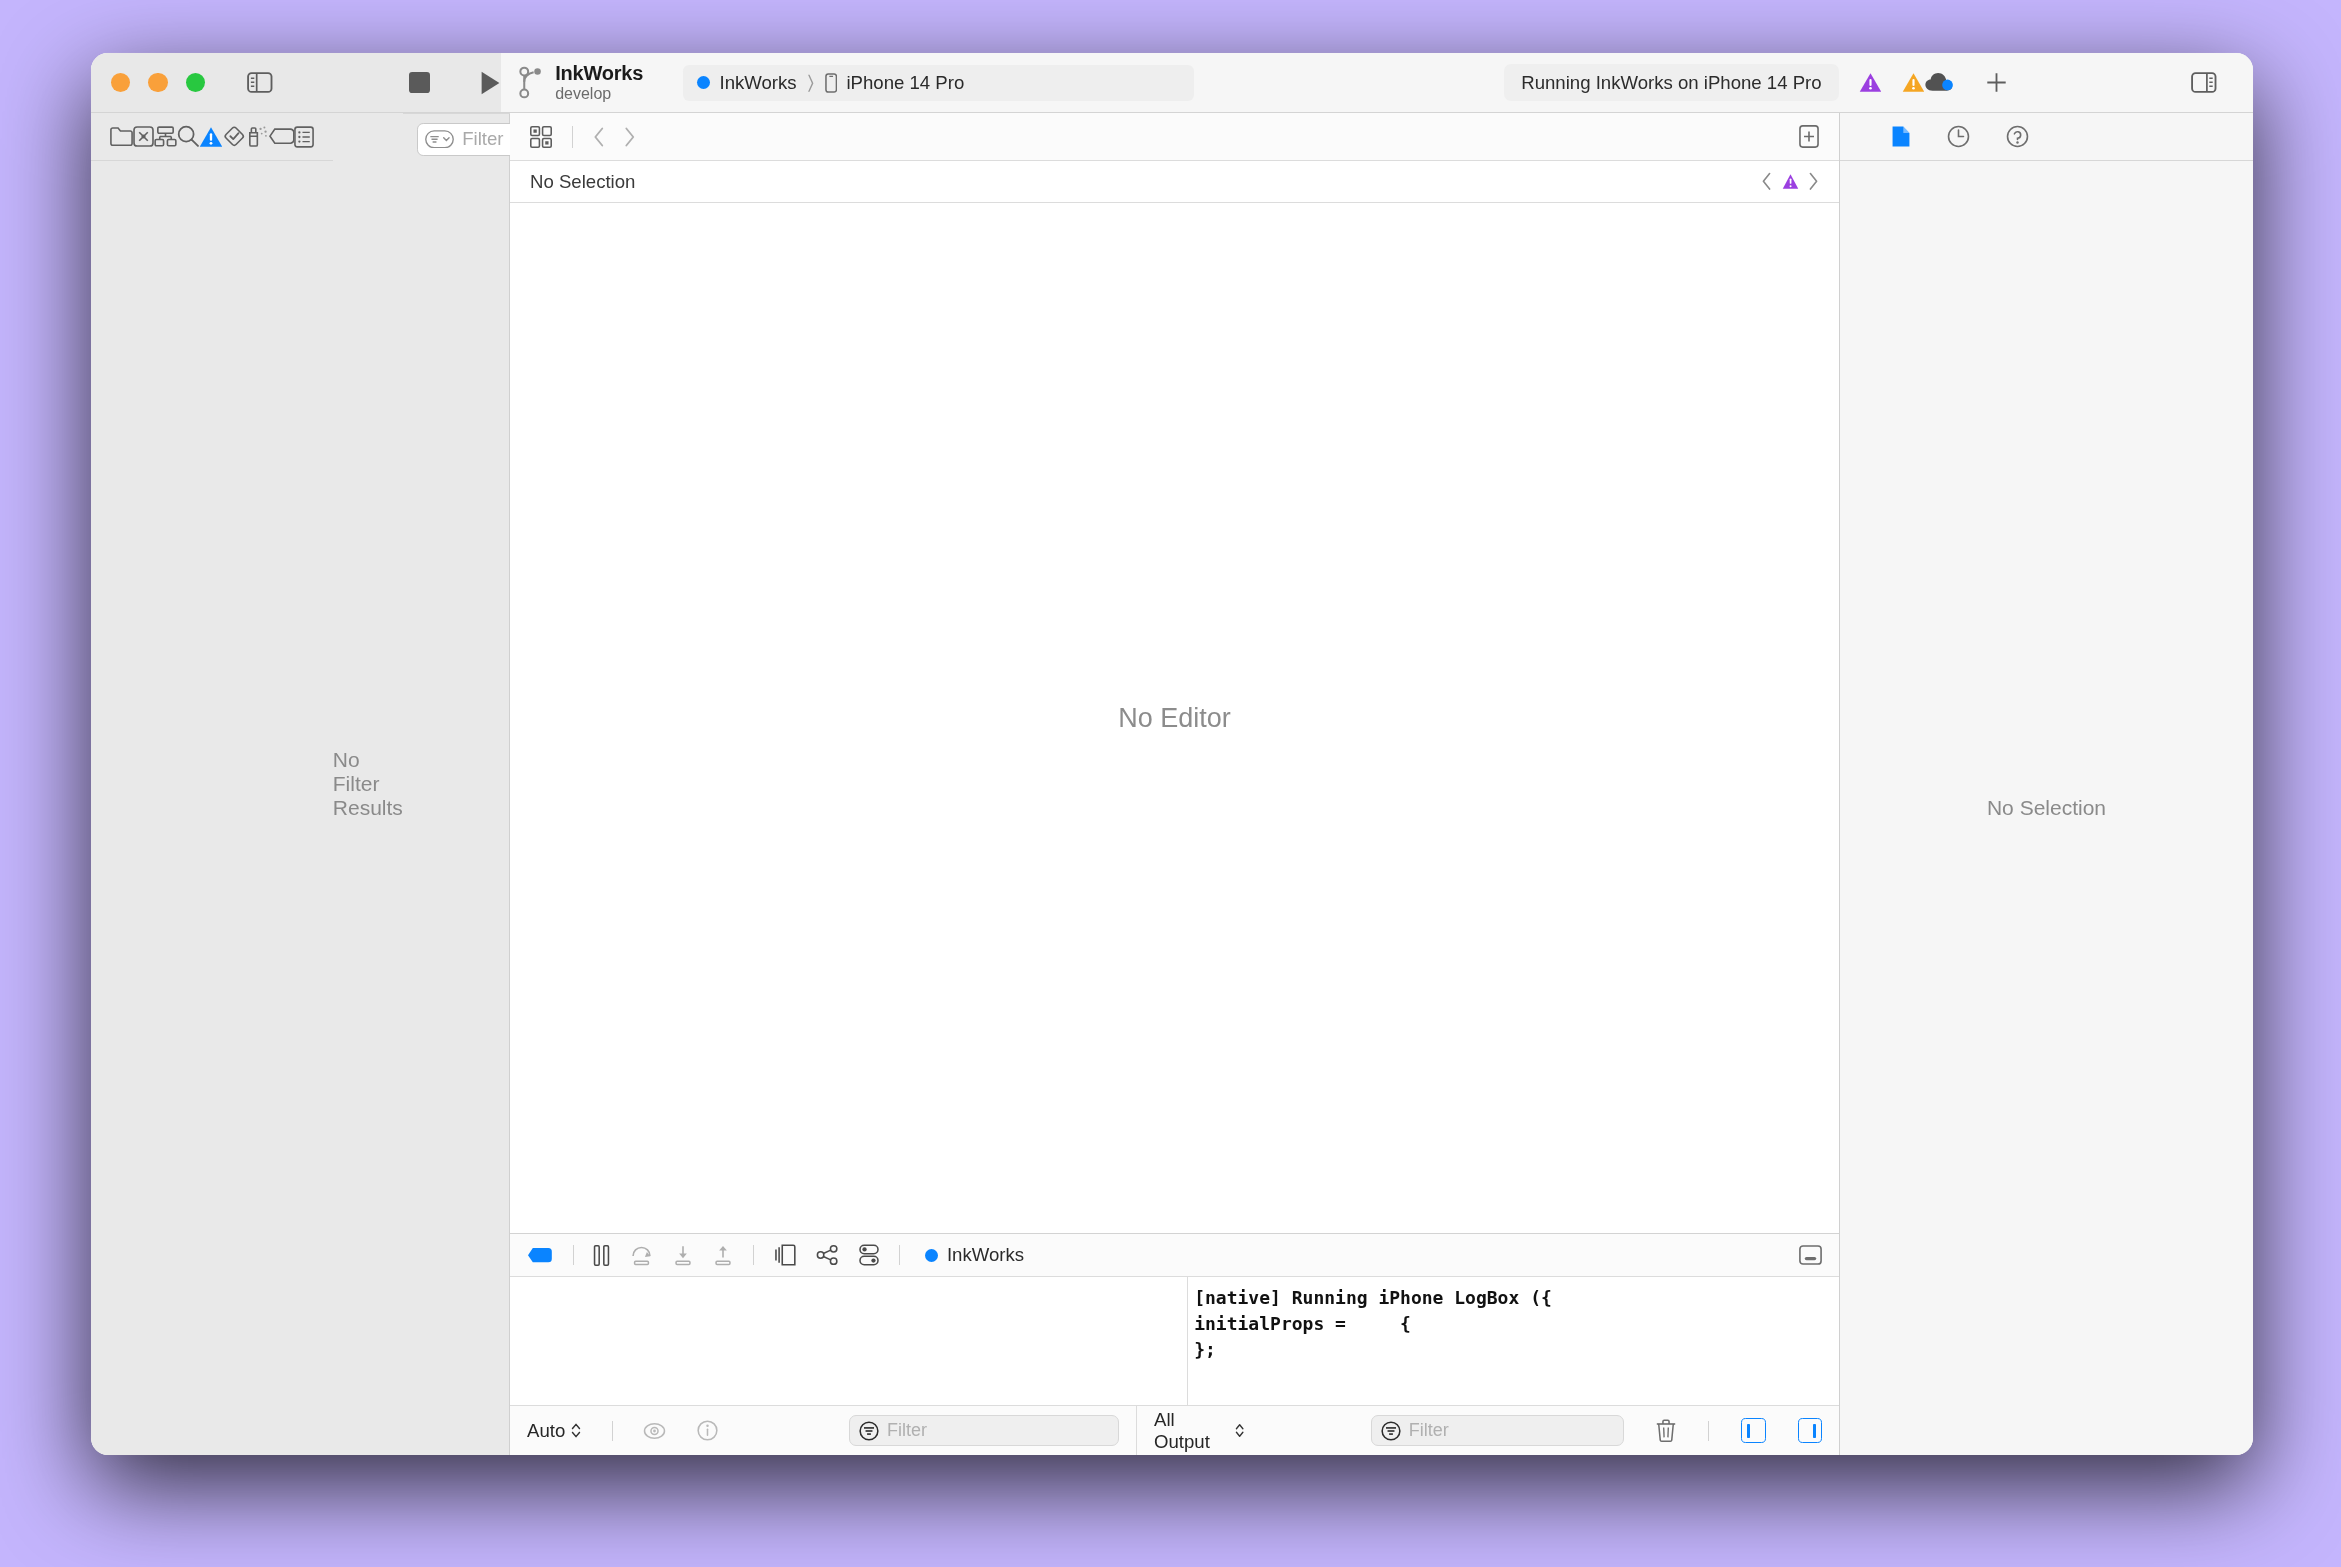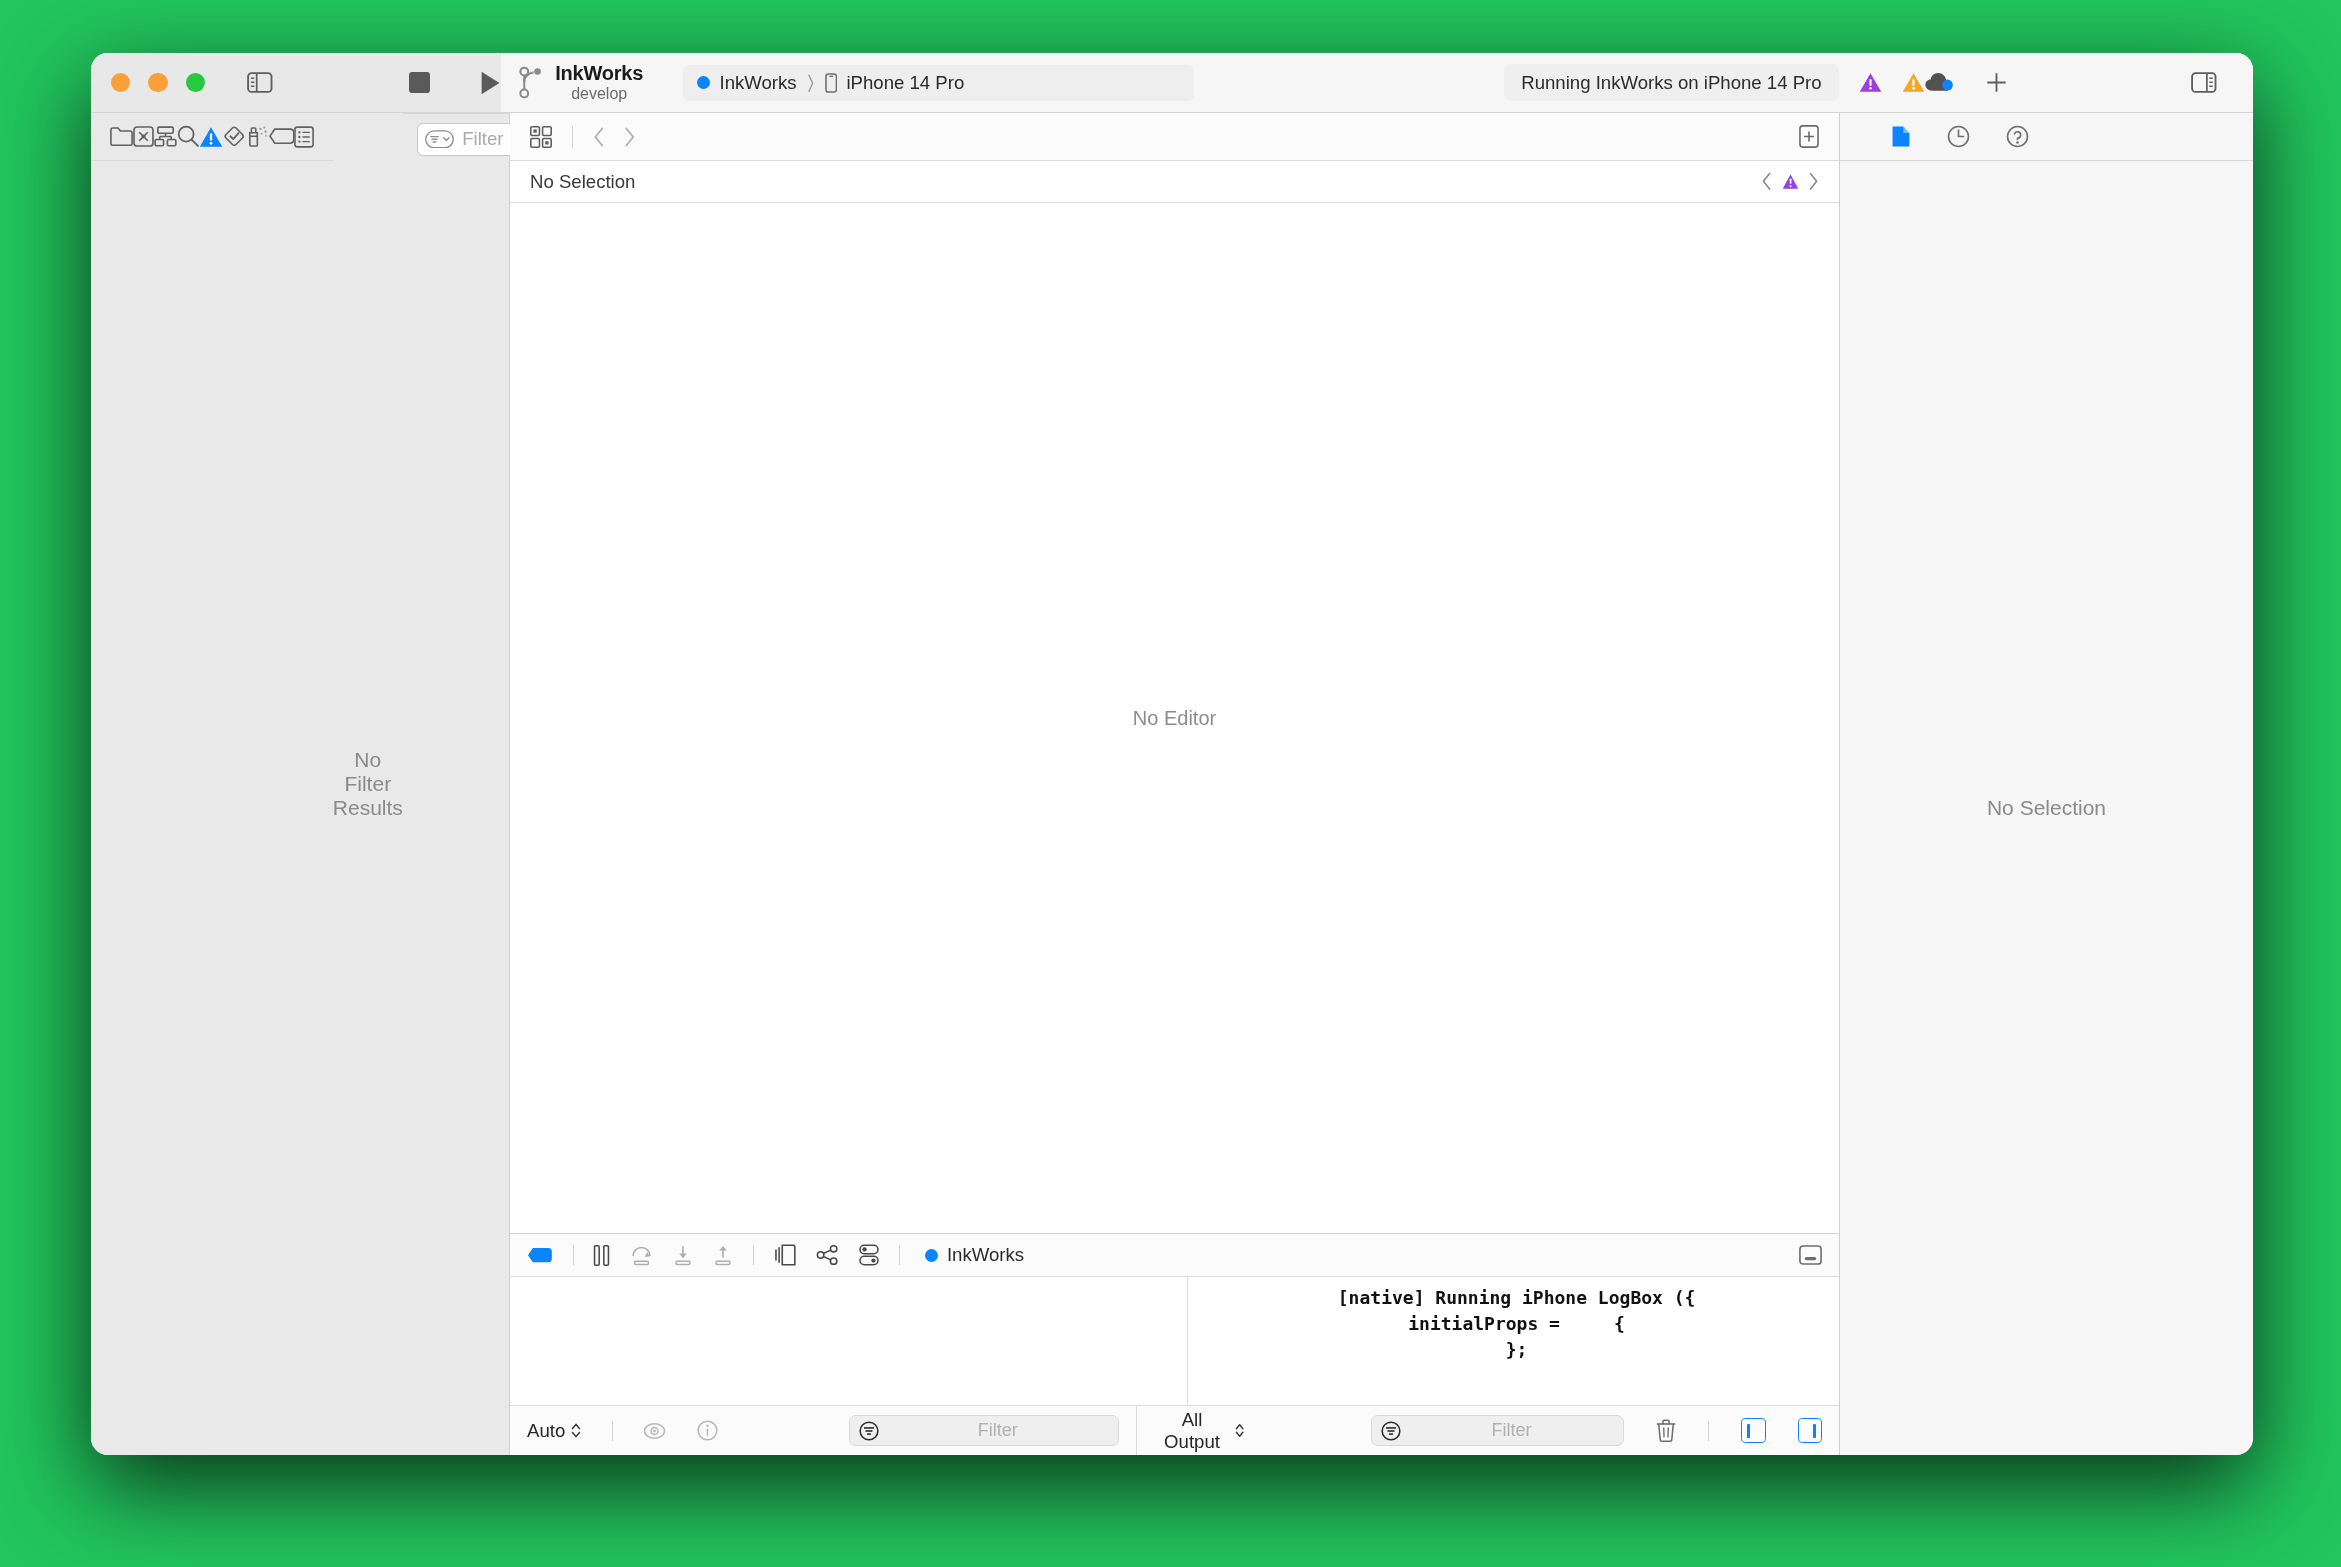--- a/index.html
+++ b/index.html
@@ -5,22 +5,21 @@
   * { box-sizing: border-box; margin: 0; padding: 0; }
   html, body {
     width: 2342px; height: 1568px;
     background: #000;
     font-family: "Liberation Sans", sans-serif;
     overflow: hidden;
   }
   #desktop {
     position: relative;
     width: 2342px; height: 1568px;
-    background: #22c55e;
-    text-align: center;
+    background: #c4b5fd;
   }
   #window {
     position: absolute;
     left: 91px; top: 53px;
     width: 2162px; height: 1402px;
     background: #ffffff;
     border-radius: 17px;
     overflow: hidden;
     box-shadow: 0 31px 93px rgba(0,0,0,0.75), 0 0 0 0.4px rgba(255,255,255,0.10);
     display: flex;
@@ -173,21 +172,21 @@
     display: flex; align-items: center;
     padding: 0 20px;
   }
   .selbar-label { font-size: 18.6px; color: #3a3a3a; }
   .selbar-right { margin-left: auto; display: flex; align-items: center; gap: 9.3px; }
   .editor-area {
     flex: 1;
     display: flex; align-items: center; justify-content: center;
     background: #fff;
   }
-  .no-editor { font-size: 20px; color: #8c8c8c; }
+  .no-editor { font-size: 27px; color: #8c8c8c; }
 
   
   .debugarea { height: 222px; display: flex; flex-direction: column; border-top: 0.8px solid #d3d3d3; }
   .debugbar {
     height: 43px;
     background: #fbfbfb;
     border-bottom: 0.8px solid #dcdcdc;
     display: flex; align-items: center;
     padding: 0 17px;
     gap: 20px;

